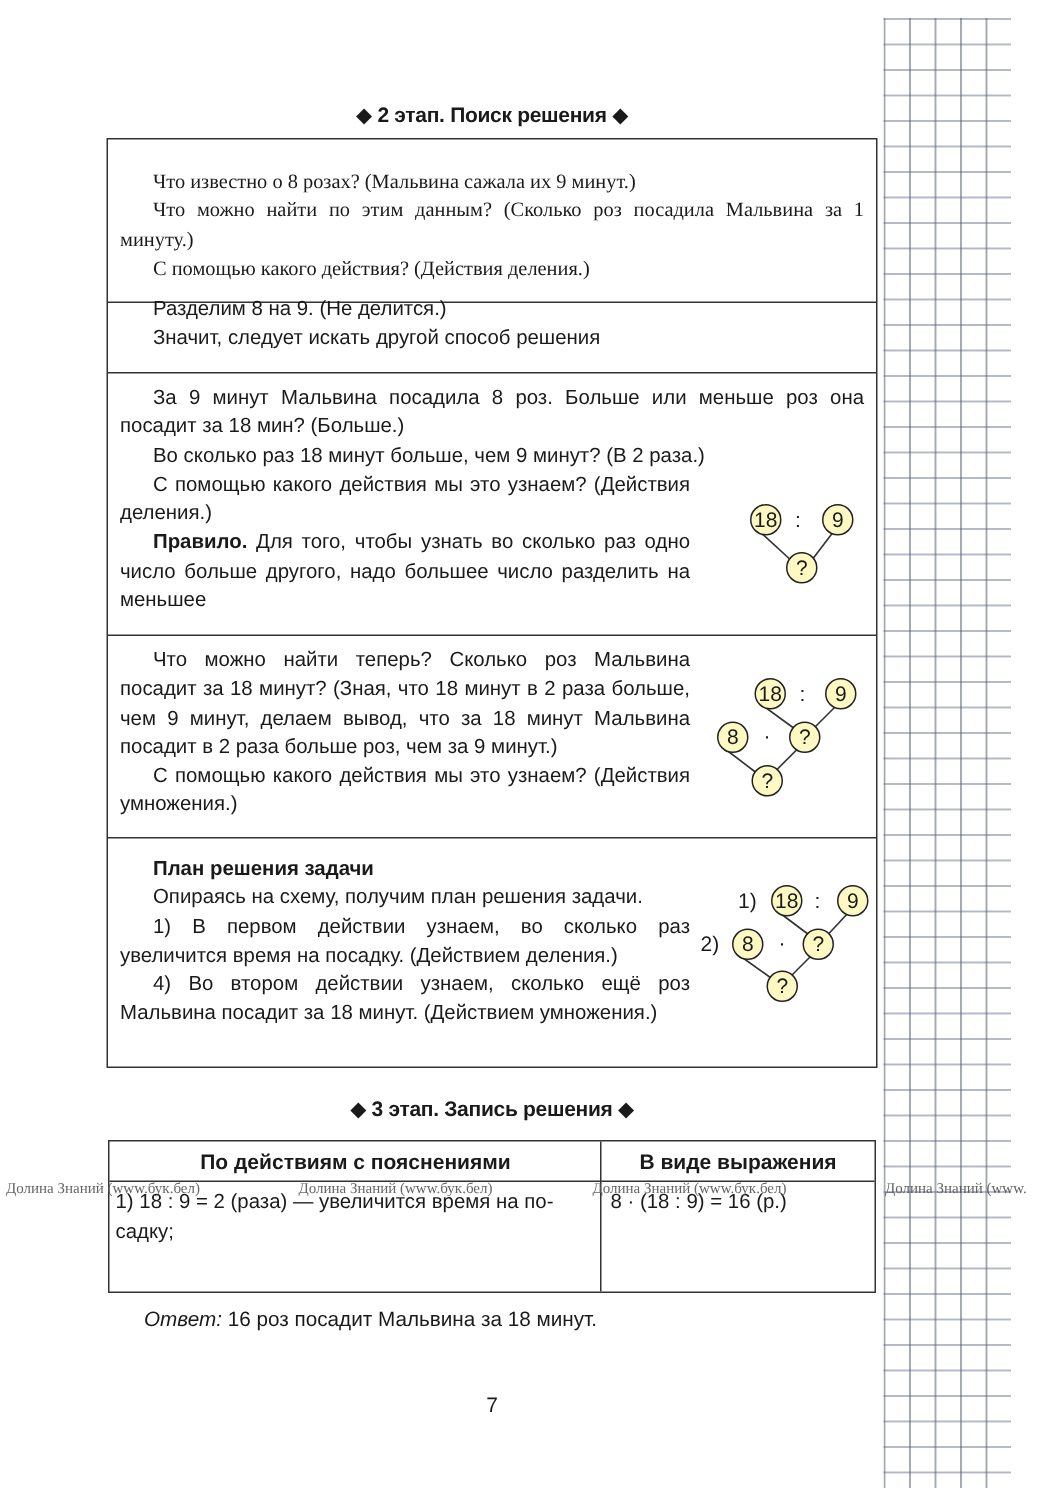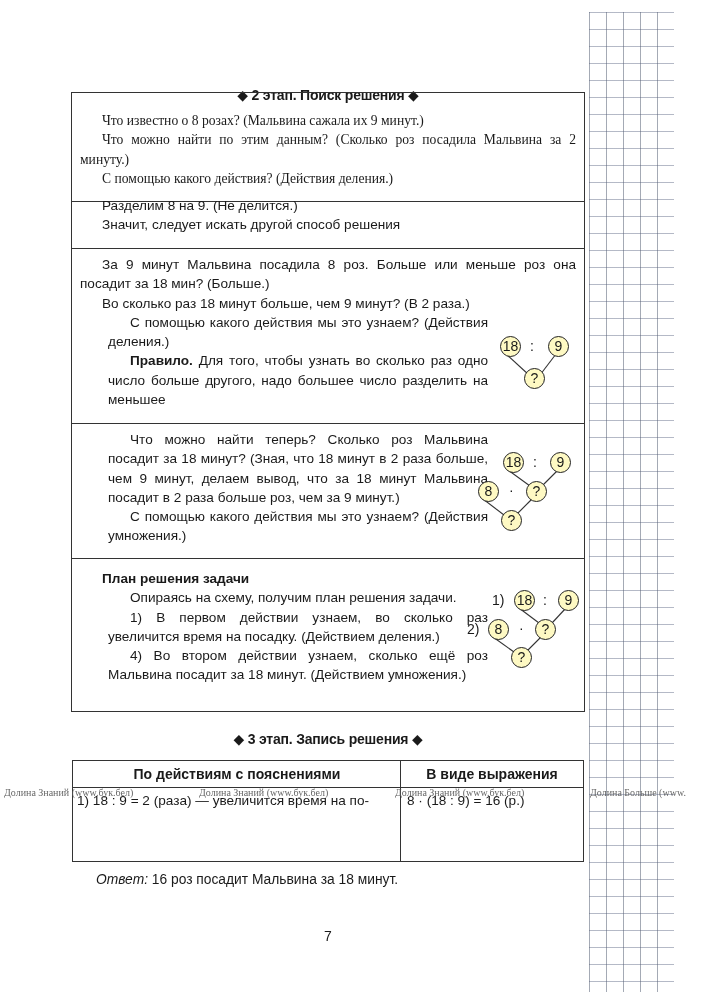--- a/index.html
+++ b/index.html
@@ -25,21 +25,21 @@
     .main-box {
       position: absolute; left: 71px; top: 92px; width: 512px; height: 618px;
       border: 1.3px solid #333;
     }
     .cell {
       position: absolute; left: 0; right: 0; border-bottom: 1.3px solid #333;
       box-sizing: border-box; padding: 6px 8px 0 8px; font-size: 13.6px; line-height: 19.3px;
     }
     .cell:last-child { border-bottom: none; }
     .para { text-indent: 22px; margin: 0; text-align: justify; }
-    .para.narrow { width: 380px; margin-left: 28px; }
+    .para.narrow { width: 380px; }
     .para b { font-weight: bold; }
     .diagram { position: absolute; }
     .node {
       position: absolute; width: 21px; height: 21px; border: 1.2px solid #222; border-radius: 50%;
       box-sizing: border-box; text-align: center; line-height: 19px; font-size: 14px; background: #fef9c3;
     }
     .op { position: absolute; font-size: 14px; }
     .lbl { position: absolute; font-size: 14px; }
     svg.lines { position: absolute; left: 0; top: 0; overflow: visible; }
     .sol-table {
@@ -58,27 +58,27 @@
     }
     .answer { position: absolute; left: 96px; top: 872px; font-size: 13.8px; }
     .answer i { font-style: italic; }
     .page-num { position: absolute; left: 0; width: 656px; top: 928px; text-align: center; font-size: 14px; }
   </style>
 </head>
 <body>
 
 <div class="grid"></div>
 
-<div class="heading" style="top:68px;margin-top:19px;">◆ 2 этап. Поиск решения ◆</div>
+<div class="heading" style="top:68px;">◆ 2 этап. Поиск решения ◆</div>
 
 <div class="main-box">
 
   <div class="cell" style="top:12px; height:97px;font-family:Liberation Serif, serif;">
     <p class="para">Что известно о 8 розах? (Мальвина сажала их 9 минут.)</p>
-    <p class="para">Что можно найти по этим данным? (Сколько роз посадила Мальвина за 2 минуту.)</p>
+    <p class="para">Что можно найти по этим данным? (Сколько роз посадила Мальвина за 1 минуту.)</p>
     <p class="para">С помощью какого действия? (Действия деления.)</p>
   </div>
 
   <div class="cell" style="top:97px; height:59px;">
     <p class="para">Разделим 8 на 9. (Не делится.)</p>
     <p class="para">Значит, следует искать другой способ решения</p>
   </div>
 
   <div class="cell" style="top:156px; height:175px;">
     <p class="para">За 9 минут Мальвина посадила 8 роз. Больше или меньше роз она посадит за 18 мин? (Больше.)</p>
@@ -143,26 +143,27 @@
 </div>
 
 <div class="heading" style="top:731px;">◆ 3 этап. Запись решения ◆</div>
 
 <div class="sol-table">
   <div class="sol-head" style="left:0; width:328px;">По действиям с пояснениями</div>
   <div class="sol-head" style="left:328px; right:0;">В виде выражения</div>
   <div class="sol-divider"></div>
   <div class="sol-body" style="left:4px; width:320px;">
     <div>1) 18 : 9 = 2 (раза) — увеличится время на по-</div>
+    <div>садку;</div>
   </div>
   <div class="sol-body" style="left:334px; width:170px;">
     <div>8 · (18 : 9) = 16 (р.)</div>
   </div>
 </div>
 
 <div class="watermark" style="left:4px;">Долина Знаний (www.бук.бел)</div>
 <div class="watermark" style="left:199px;">Долина Знаний (www.бук.бел)</div>
 <div class="watermark" style="left:395px;">Долина Знаний (www.бук.бел)</div>
-<div class="watermark" style="left:590px;">Долина Больше (www.</div>
+<div class="watermark" style="left:590px;">Долина Знаний (www.</div>
 
 <div class="answer"><i>Ответ:</i><span> 16 роз посадит Мальвина за 18 минут.</span></div>
 
 <div class="page-num">7</div>
 
 </body></html>

